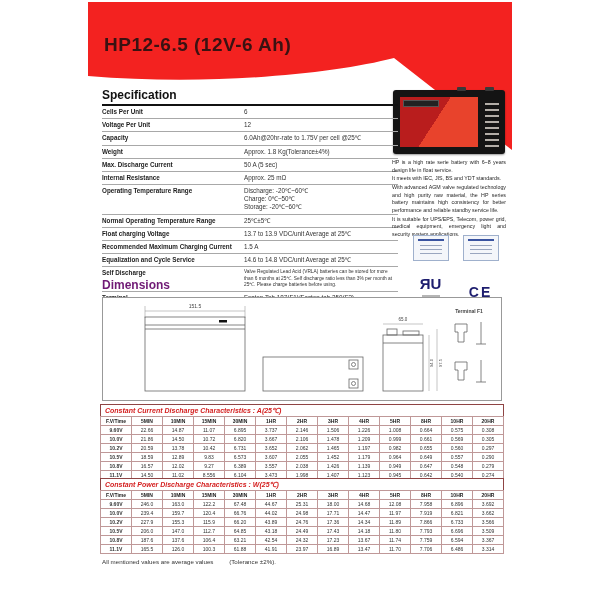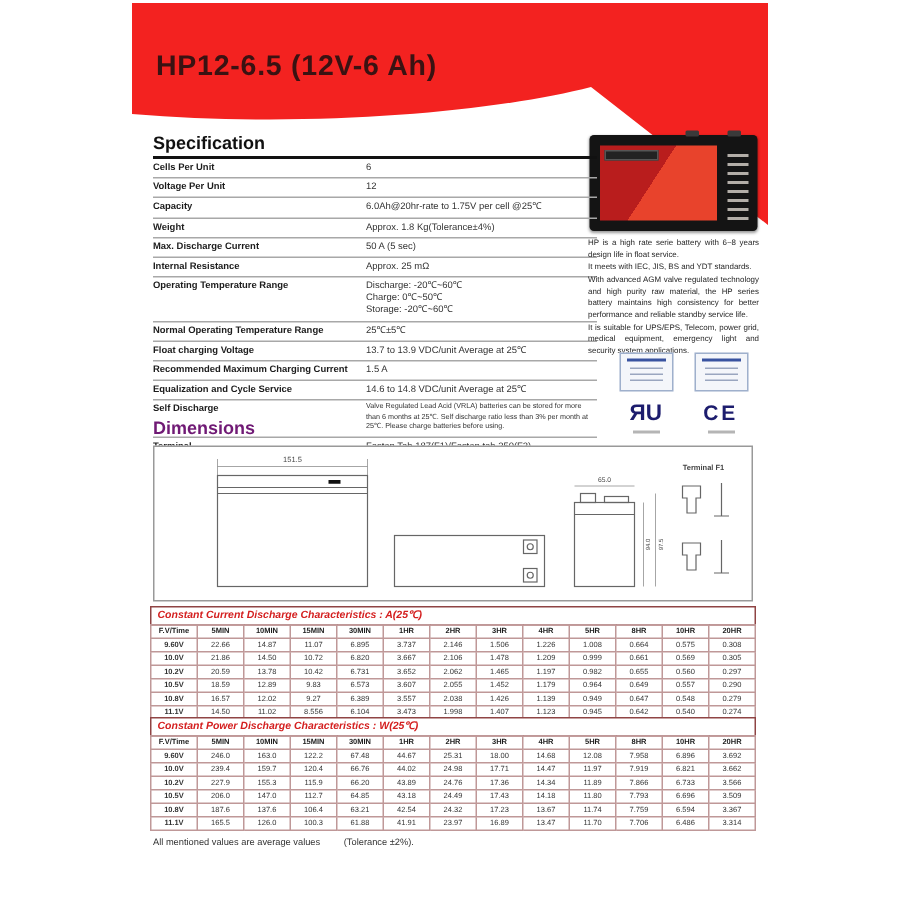--- a/index.html
+++ b/index.html
@@ -161,21 +161,21 @@
           <div class="ln" style="top:9px;"></div>
         <div class="ln" style="top:13px;"></div>
           <div class="ln" style="top:17px;"></div>
       </div>
     </div>
     <div class="cert-row" style="margin-top:6px;">
       <div style="text-align:center;">
         <span class="ul-mark">ЯU</span>
         <div class="cap"></div>
       </div>
-      <div style="text-align:center;">
+      <div style="text-align:center;margin-top:16px;">
         <span class="ce-mark">CE</span>
         <div class="cap"></div>
       </div>
     </div>
   </div>
 
   <div class="dim-head">Dimensions</div>
   <div class="dim-box">
     <svg viewBox="0 0 396 102" width="396" height="102">
 

